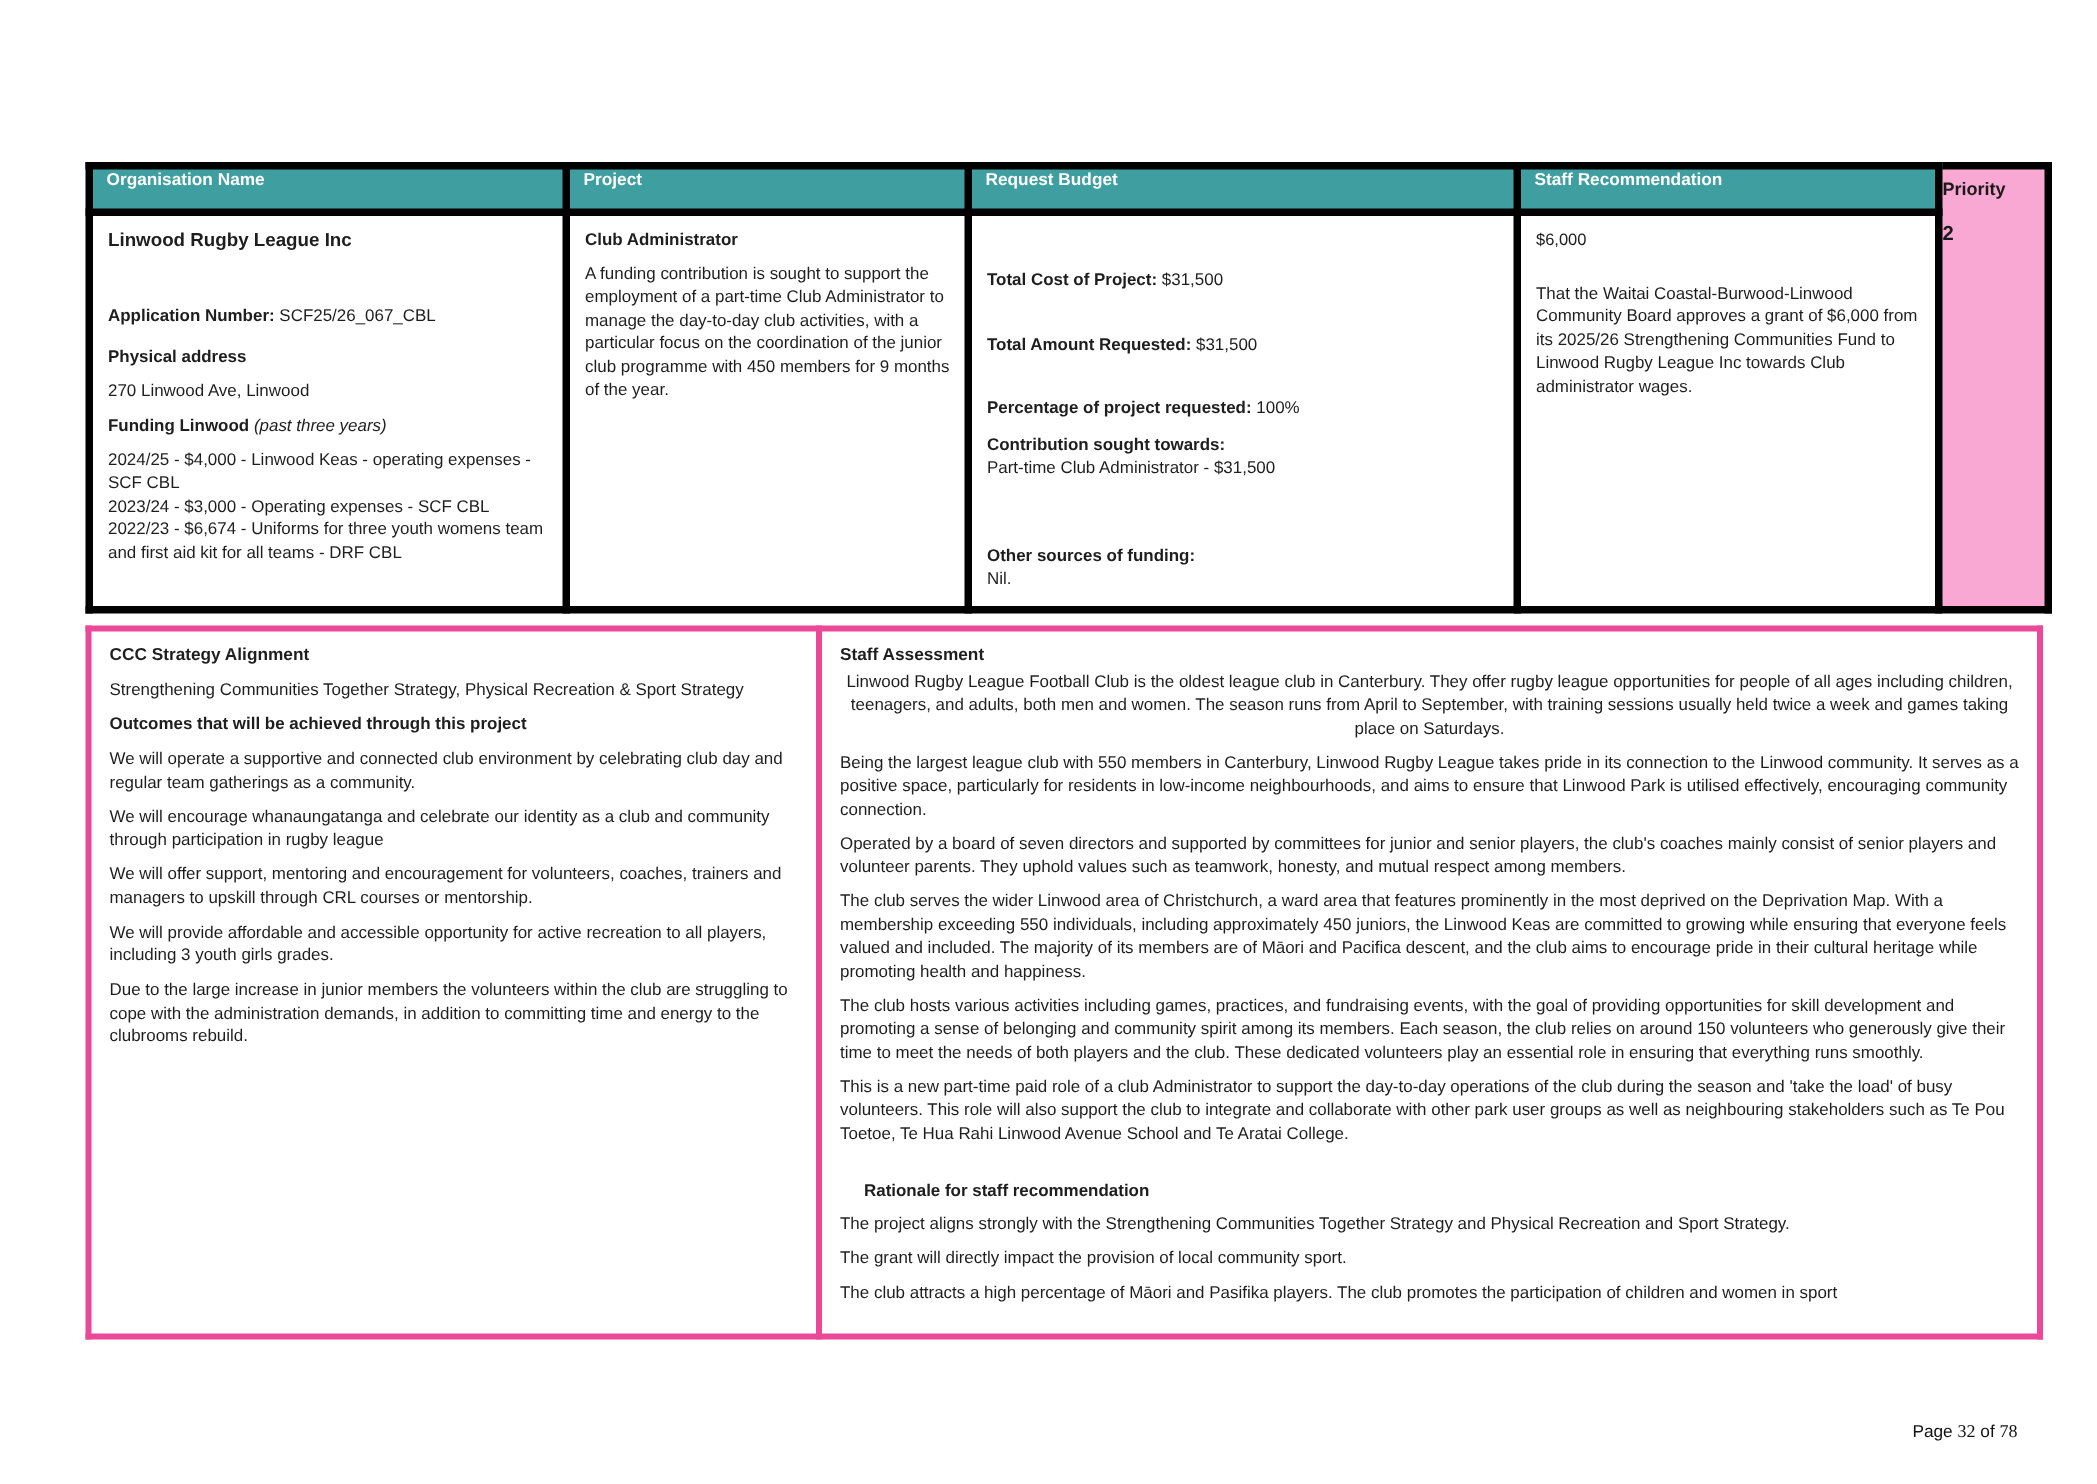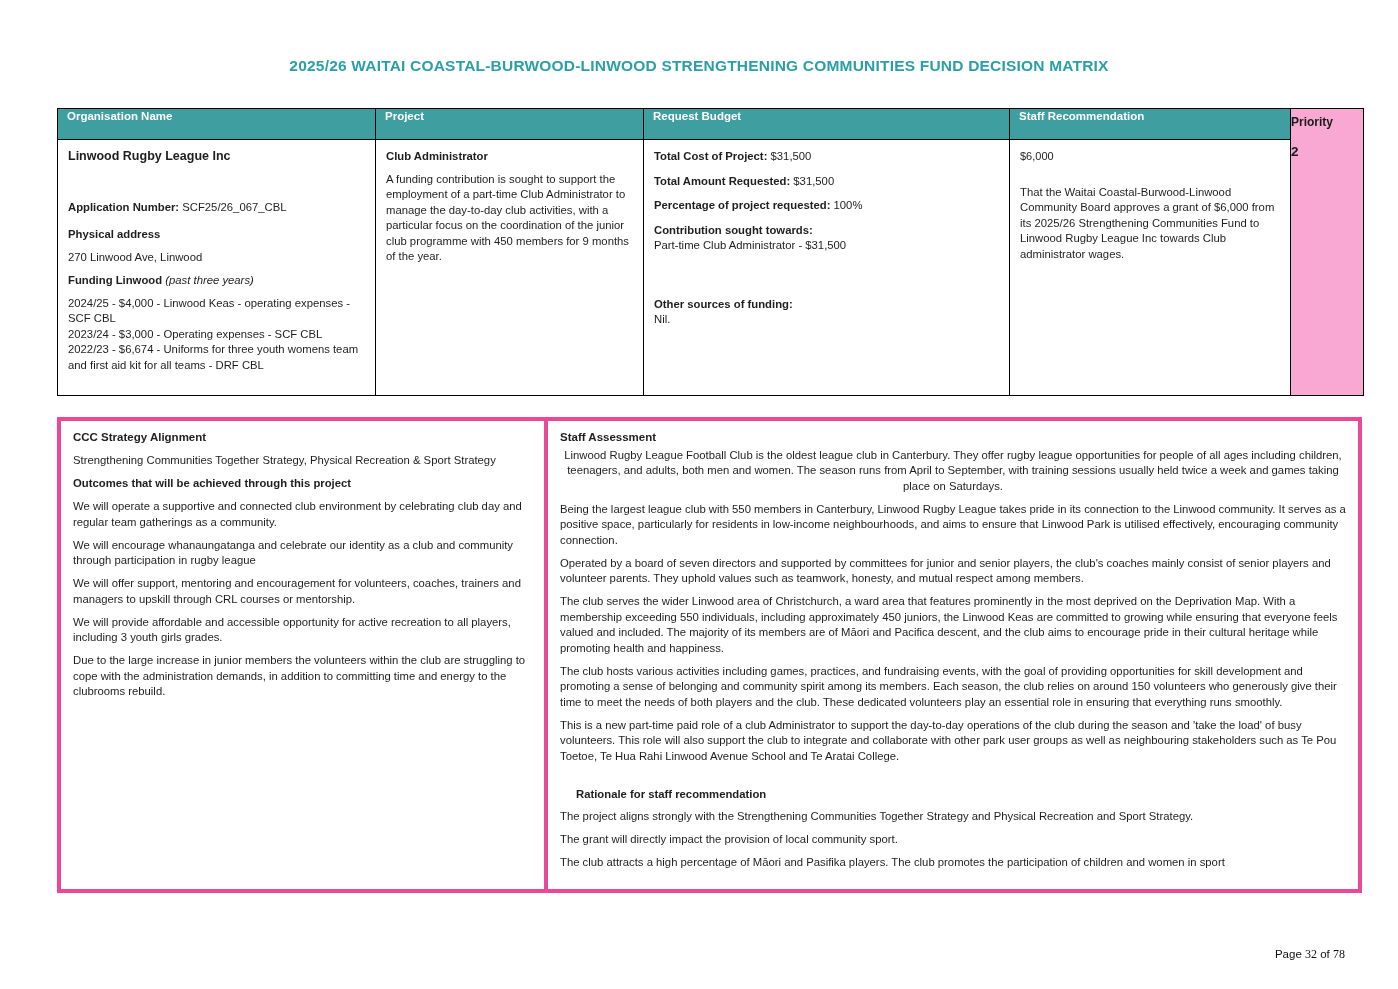--- a/index.html
+++ b/index.html
@@ -25,21 +25,21 @@
   
   table.matrix {
     position:absolute; left:57px; top:108px;
     border-collapse:collapse;
     table-layout:fixed;
     width:1306px;
     font-size:11.3px;
     line-height:15.5px;
   }
   table.matrix th, table.matrix td {
-    border:1px solid #000000;
+    border:5px solid #000000;
     vertical-align:top;
     text-align:left;
   }
   th.mh {
     background:#3e9ea0;
     color:#ffffff;
     font-weight:bold;
     font-size:11.5px;
     height:31px;
     padding:0 9px;
@@ -64,21 +64,21 @@
   .bold { font-weight:bold; }
   .italic { font-style:italic; font-weight:normal;margin-top:15px; }
 
   .org-name { font-weight:bold; font-size:12.5px; }
   .mt-35 { margin-top:35px; }
   .mt-12 { margin-top:12px; }
   .mt-8  { margin-top:8px; }
   .mt-7  { margin-top:7px; }
   .mt-20 { margin-top:20px; }
   .mt-43 { margin-top:43px; }
-  .rb-line { margin-bottom:9px; }
+  .rb-line { margin-bottom:9px;margin-top:27px; }
   .amount { font-weight:normal; font-size:11px; }
 
   
   table.detail {
     position:absolute; left:57px; top:417px;
     border-collapse:collapse;
     table-layout:fixed;
     width:1301px;
     font-size:11.3px;
     line-height:15.5px;
@@ -103,21 +103,20 @@
     font-size:11.5px;
     color:#111111;
   }
   .footer .serif { font-family:"Liberation Serif", serif; font-size:12px; }
 </style>
 </head>
 <body>
 
 <div class="page">
 
-  <div class="doc-title">2025/26 WAITAI COASTAL-BURWOOD-LINWOOD STRENGTHENING COMMUNITIES FUND DECISION MATRIX</div>
 
   <table class="matrix">
     <colgroup>
       <col style="width:318px">
         <col style="width:268px">
         <col style="width:366px">
         <col style="width:281px">
         <col style="width:73px">
     </colgroup>
     <tbody>

